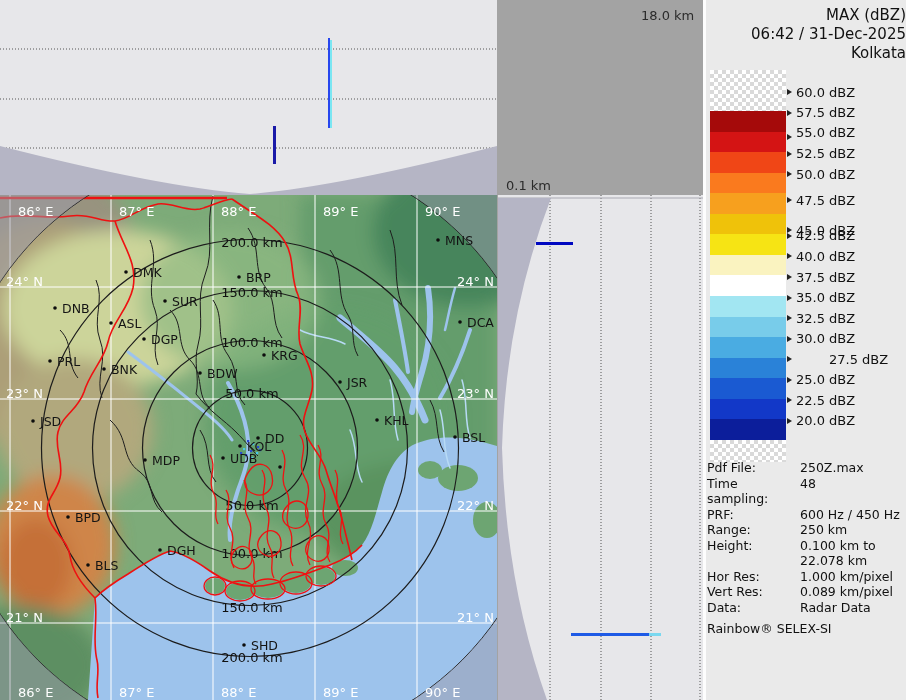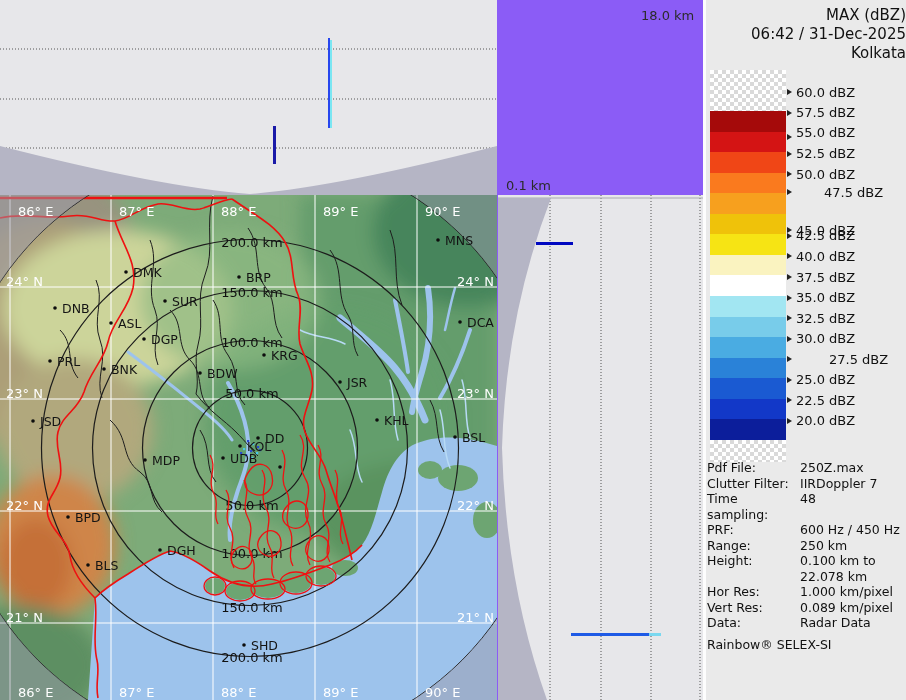--- a/index.html
+++ b/index.html
@@ -1,17 +1,17 @@
 <!DOCTYPE html>
 <html><head>
 <meta charset="utf-8">
 <style>
   html,body{margin:0;padding:0;}
   body{width:906px;height:700px;overflow:hidden;font-family:"DejaVu Sans",sans-serif;background:#E7E7EA;}
-  .stage{position:relative;width:906px;height:700px;background:#8b5cf6;}
+  .stage{position:relative;width:906px;height:700px;background:#a3a3a3;}
   .abs{position:absolute;}
   
   #top-panel{left:0;top:0;width:497px;height:195px;background:#E7E7EA;}
   #right-panel{left:498px;top:195px;width:206px;height:505px;background:#E7E7EA;}
   #map-panel{left:0;top:195px;width:497px;height:505px;}
   .axis-label{font-size:13px;color:#2b2b2b;white-space:nowrap;}
   
   #legend-col{left:703px;top:0;width:203px;height:700px;background:#EAEAEA;border-left:3px solid #fdfdfd;box-sizing:border-box;}
   #legend-title{left:703px;top:6px;width:203px;text-align:right;font-size:15px;line-height:19px;color:#111;}
   .swatch{position:absolute;left:710px;width:76px;}
@@ -295,24 +295,20 @@
   <div id="legend-swatches"></div>
   <div id="legend-ticks"></div>
 
   <div class="abs" id="info-block">
     <div id="info-rows">
         <div class="info-row" style="">
           <div class="info-label" style="">Pdf File:</div>
           <div class="info-value" style="">250Z.max</div>
         </div>
         <div class="info-row" style="">
-          <div class="info-label" style="">Clutter Filter:</div>
-          <div class="info-value" style="">IIRDoppler 7</div>
-        </div>
-        <div class="info-row" style="">
           <div class="info-label" style="">Time sampling:</div>
           <div class="info-value" style="">48</div>
         </div>
         <div class="info-row" style="">
           <div class="info-label" style="">PRF:</div>
           <div class="info-value" style="">600 Hz / 450 Hz</div>
         </div>
         <div class="info-row" style="">
           <div class="info-label" style="">Range:</div>
           <div class="info-value" style="">250 km</div>
@@ -369,21 +365,21 @@
       <span>55.0 dBZ</span>
     </div>
     <div class="tick" style="top:146.68px;">
       <div class="tick-arrow" style=""></div>
       <span>52.5 dBZ</span>
     </div>
     <div class="tick" style="top:167.24px;">
       <div class="tick-arrow" style=""></div>
       <span>50.0 dBZ</span>
     </div>
-    <div class="tick" style="top:185px;gap:28px;">
+    <div class="tick" style="top:193px;">
       <div class="tick-arrow" style=""></div>
       <span>47.5 dBZ</span>
     </div>
     <div class="tick" style="top:208.35999999999999px;margin-top:15px;">
       <div class="tick-arrow" style=""></div>
       <span>45.0 dBZ</span>
     </div>
     <div class="tick" style="top:228.92px;">
       <div class="tick-arrow" style=""></div>
       <span>42.5 dBZ</span>

